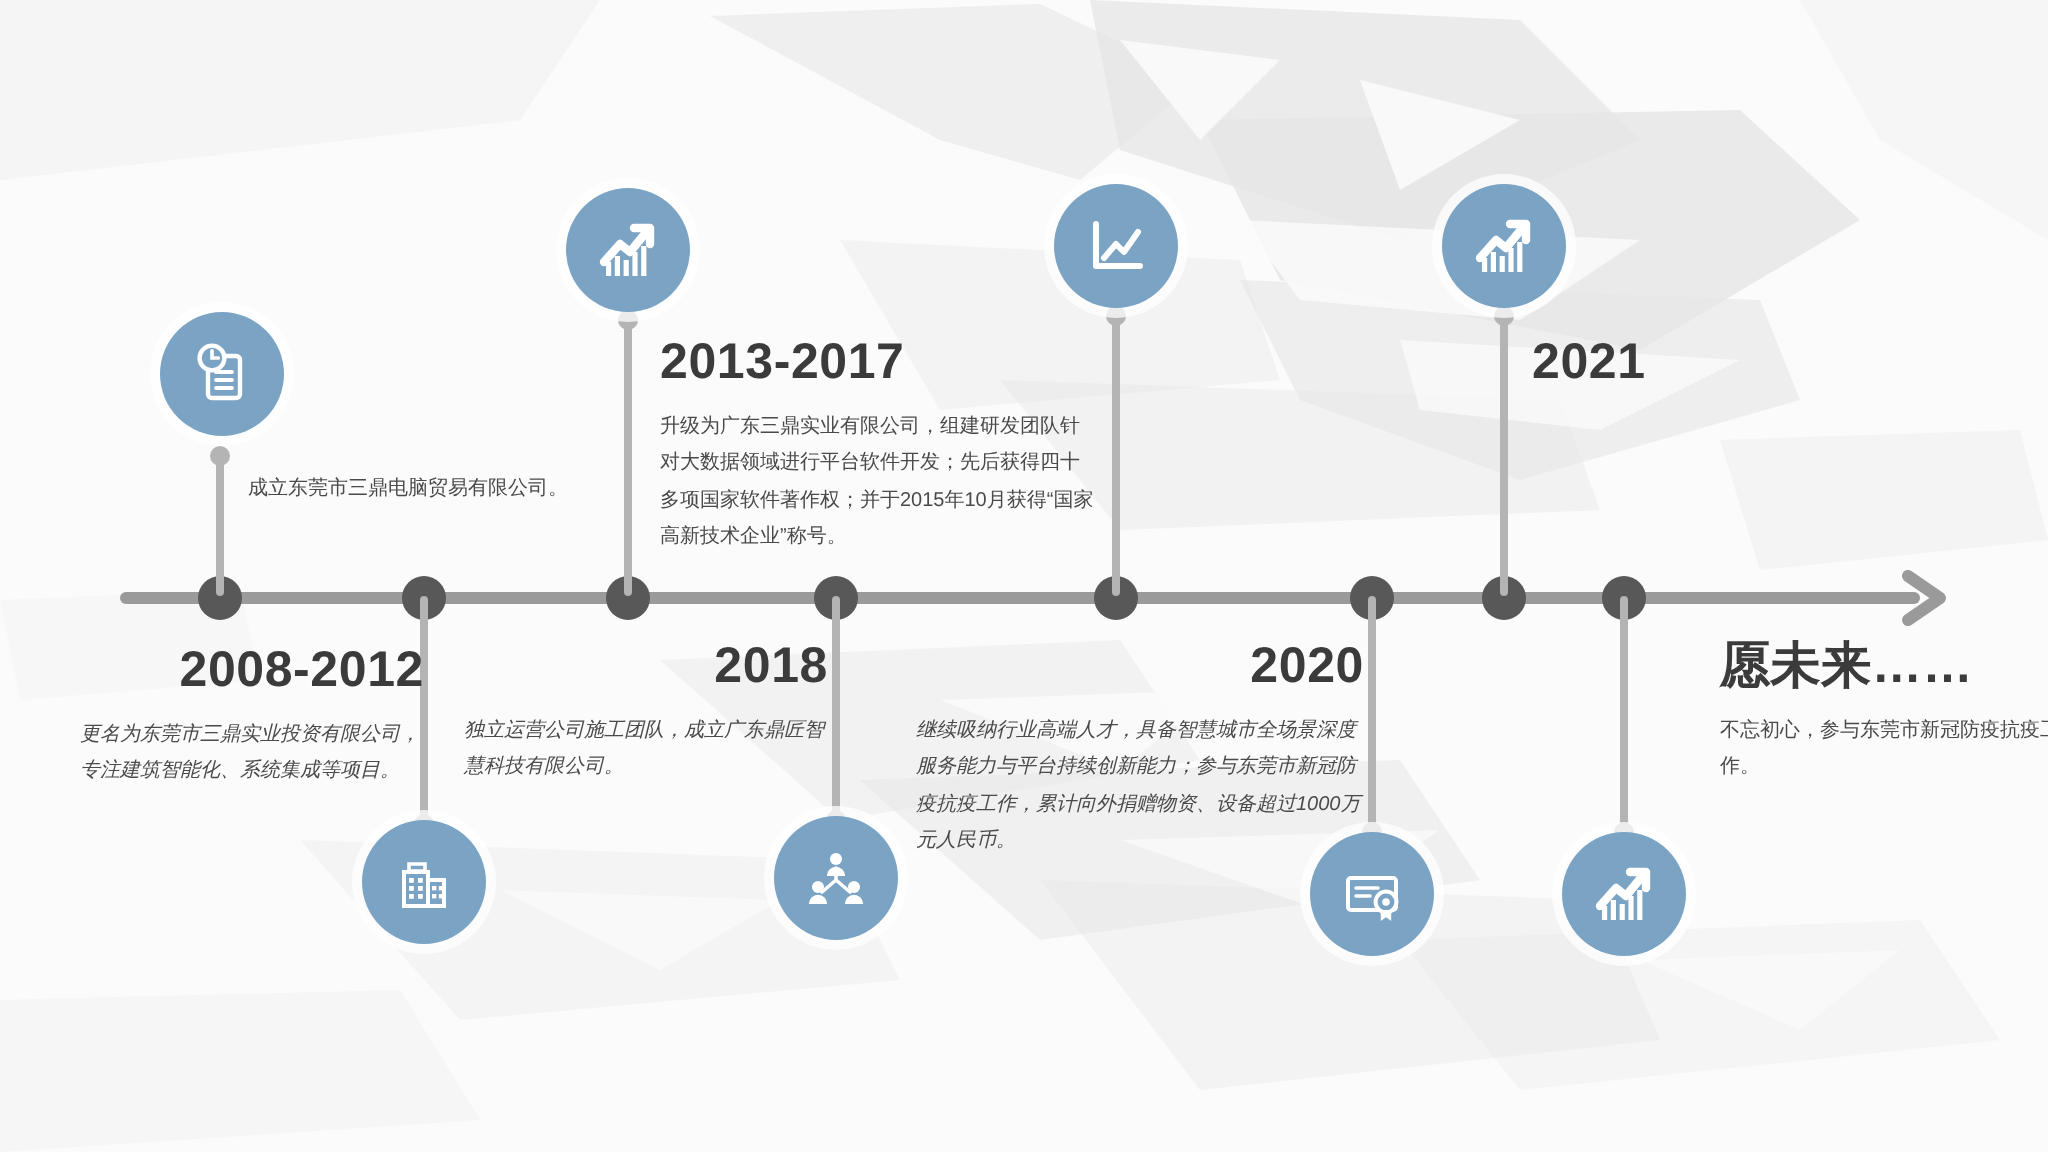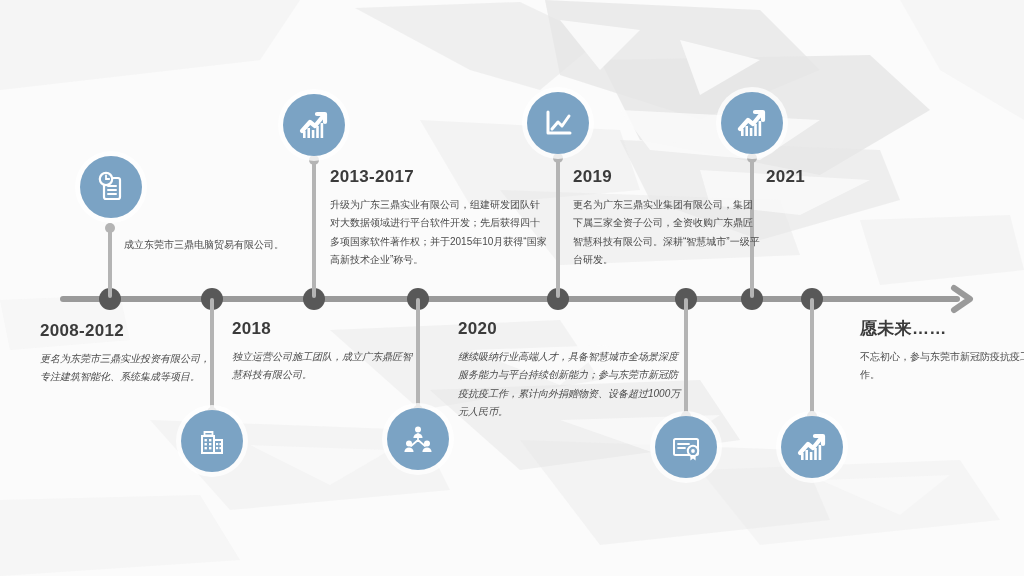--- a/index.html
+++ b/index.html
@@ -46,27 +46,27 @@
     background:#7ba3c4;
     display:flex; align-items:center; justify-content:center;
     box-shadow:0 0 0 5px rgba(255,255,255,.75);
     margin-left:-31px;
   }
   .icon-circle svg{ width:36px; height:36px; display:block; }
 
   
   .entry{ position:absolute; }
   .entry .yr{
-    font-size:17px; font-weight:bold; color:#3b3b3b; letter-spacing:.3px;
+    font-size:25px; font-weight:bold; color:#3b3b3b; letter-spacing:.3px;
     line-height:1.1; margin-bottom:9px; white-space:nowrap;
   }
   .entry .body{
     font-size:10px; color:#4a4a4a; line-height:1.85;
   }
-  .entry.ralign .yr{ }
+  .entry.ralign .yr{ text-align:right; }
   .entry.ralign .body{ text-align:left;font-style:italic; }
 </style>
 </head>
 <body>
 
 <div id="bg-layer">
   <svg viewBox="0 0 1024 576" preserveAspectRatio="none" aria-hidden="true">
     <rect x="0" y="0" width="1024" height="576" fill="#fbfbfb"></rect>
     <g fill="#e6e6e6">
       <path d="M355 8 L520 2 L600 40 L540 90 L470 70 Z" opacity=".55"></path>
@@ -258,24 +258,20 @@
   <div class="entry" style="left:330px; top:168px; width:218px;">
     <div class="yr">2013-2017</div>
     <div class="body">升级为广东三鼎实业有限公司，组建研发团队针对大数据领域进行平台软件开发；先后获得四十多项国家软件著作权；并于2015年10月获得“国家高新技术企业”称号。</div>
   </div>
 
   <div class="entry ralign" style="left:232px; top:320px; width:182px;">
     <div class="yr">2018</div>
     <div class="body">独立运营公司施工团队，成立广东鼎匠智慧科技有限公司。</div>
   </div>
 
-  <div class="entry" style="left:573px; top:168px; width:188px;">
-    <div class="yr">2019</div>
-    <div class="body">更名为广东三鼎实业集团有限公司，集团下属三家全资子公司，全资收购广东鼎匠智慧科技有限公司。深耕“智慧城市”一级平台研发。</div>
-  </div>
 
   <div class="entry ralign" style="left:458px; top:320px; width:224px;">
     <div class="yr">2020</div>
     <div class="body">继续吸纳行业高端人才，具备智慧城市全场景深度服务能力与平台持续创新能力；参与东莞市新冠防疫抗疫工作，累计向外捐赠物资、设备超过1000万元人民币。</div>
   </div>
 
   <div class="entry" style="left:766px; top:168px; width:224px;">
     <div class="yr">2021</div>
   </div>
 

